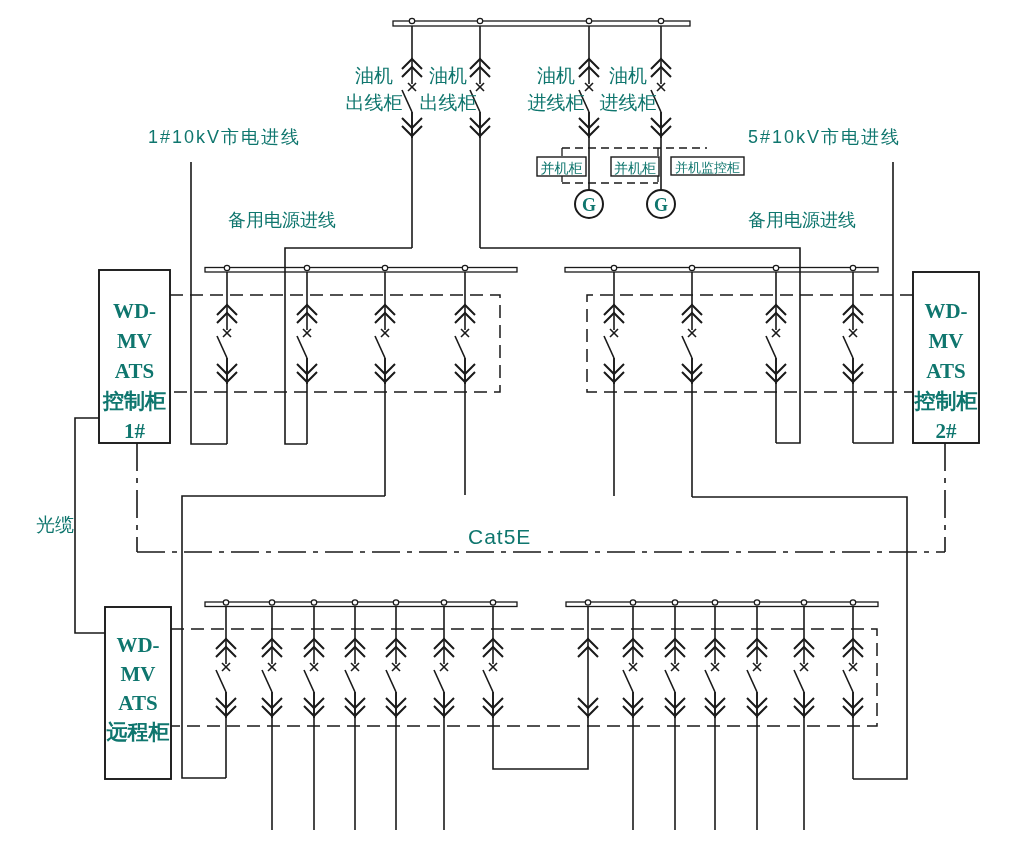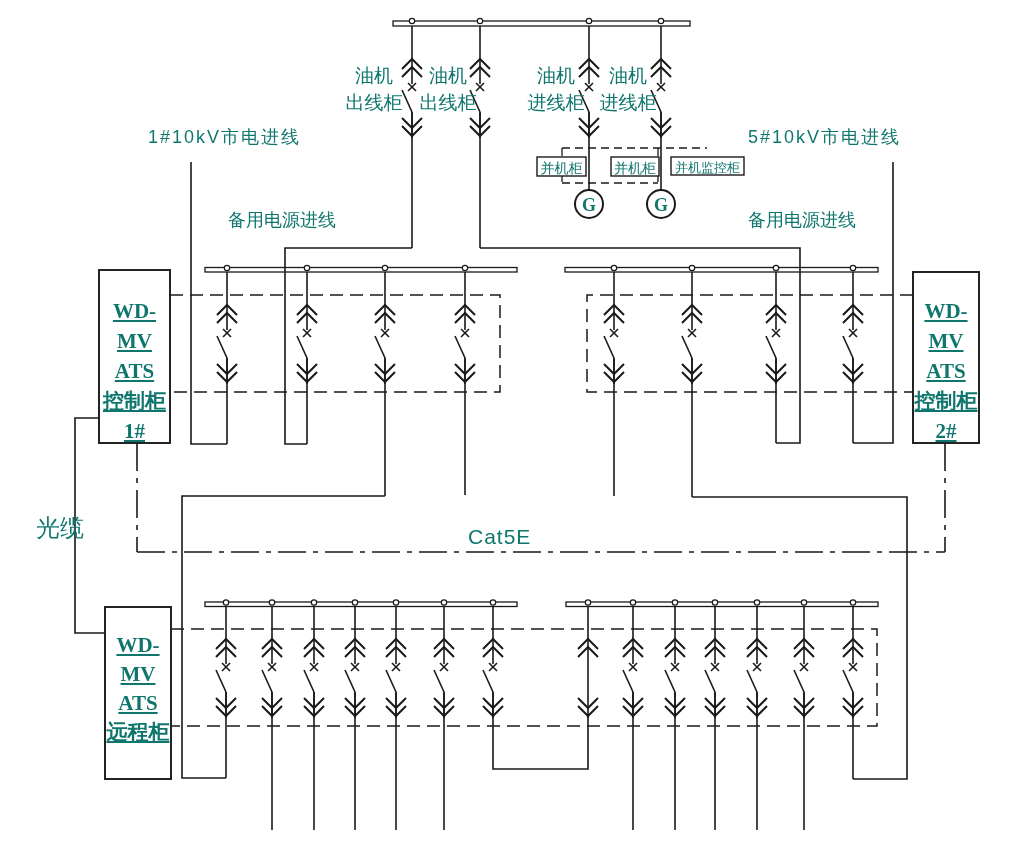--- a/index.html
+++ b/index.html
@@ -5,21 +5,21 @@
   html,body{margin:0;padding:0;background:#ffffff;}
   .canvas{position:relative;width:1023px;height:848px;background:#ffffff;overflow:hidden;
           font-family:"Liberation Sans",sans-serif;}
   .canvas svg{position:absolute;left:0;top:0;}
   .lbl{position:absolute;color:#0f766e;white-space:pre-line;line-height:1.25;}
   .cjk2{font-size:19px;line-height:27px;text-align:center;}
   .feedlbl{width:64px;}
   .boxlbl{text-align:center;font-size:14px;line-height:18px;}
   .cad{font-size:18px;letter-spacing:2px;}
   .serifbox{font-family:"Liberation Serif",serif;font-weight:700;font-size:21px;
-            line-height:30px;text-align:center;text-decoration:underline;}
+            line-height:30px;text-align:center;}
   .gsym{font-family:"Liberation Serif",serif;font-weight:700;font-size:18px;
         text-align:center;width:28px;}
   .cat5{font-size:21px;letter-spacing:1px;}
 </style>
 </head>
 <body>
 
 <div class="canvas">
 
 <svg width="1023" height="848" viewBox="0 0 1023 848">
@@ -221,15 +221,15 @@
 1#</div>
 <div class="lbl serifbox" style="left:911px;top:296px;width:70px;">WD-MV
 ATS
 控制柜
 2#</div>
 <div class="lbl serifbox" style="left:102px;top:631px;width:72px;line-height:29px;">WD-MV
 ATS
 远程柜</div>
 
 <div class="lbl cat5" style="left:468px;top:524px;text-align:center;">Cat5E</div>
-<div class="lbl" style="left:36px;top:513px;font-size:24px;">光缆</div>
+<div class="lbl" style="left:36px;top:513px;font-size:19px;">光缆</div>
 
 </div>
 
 </body></html>

